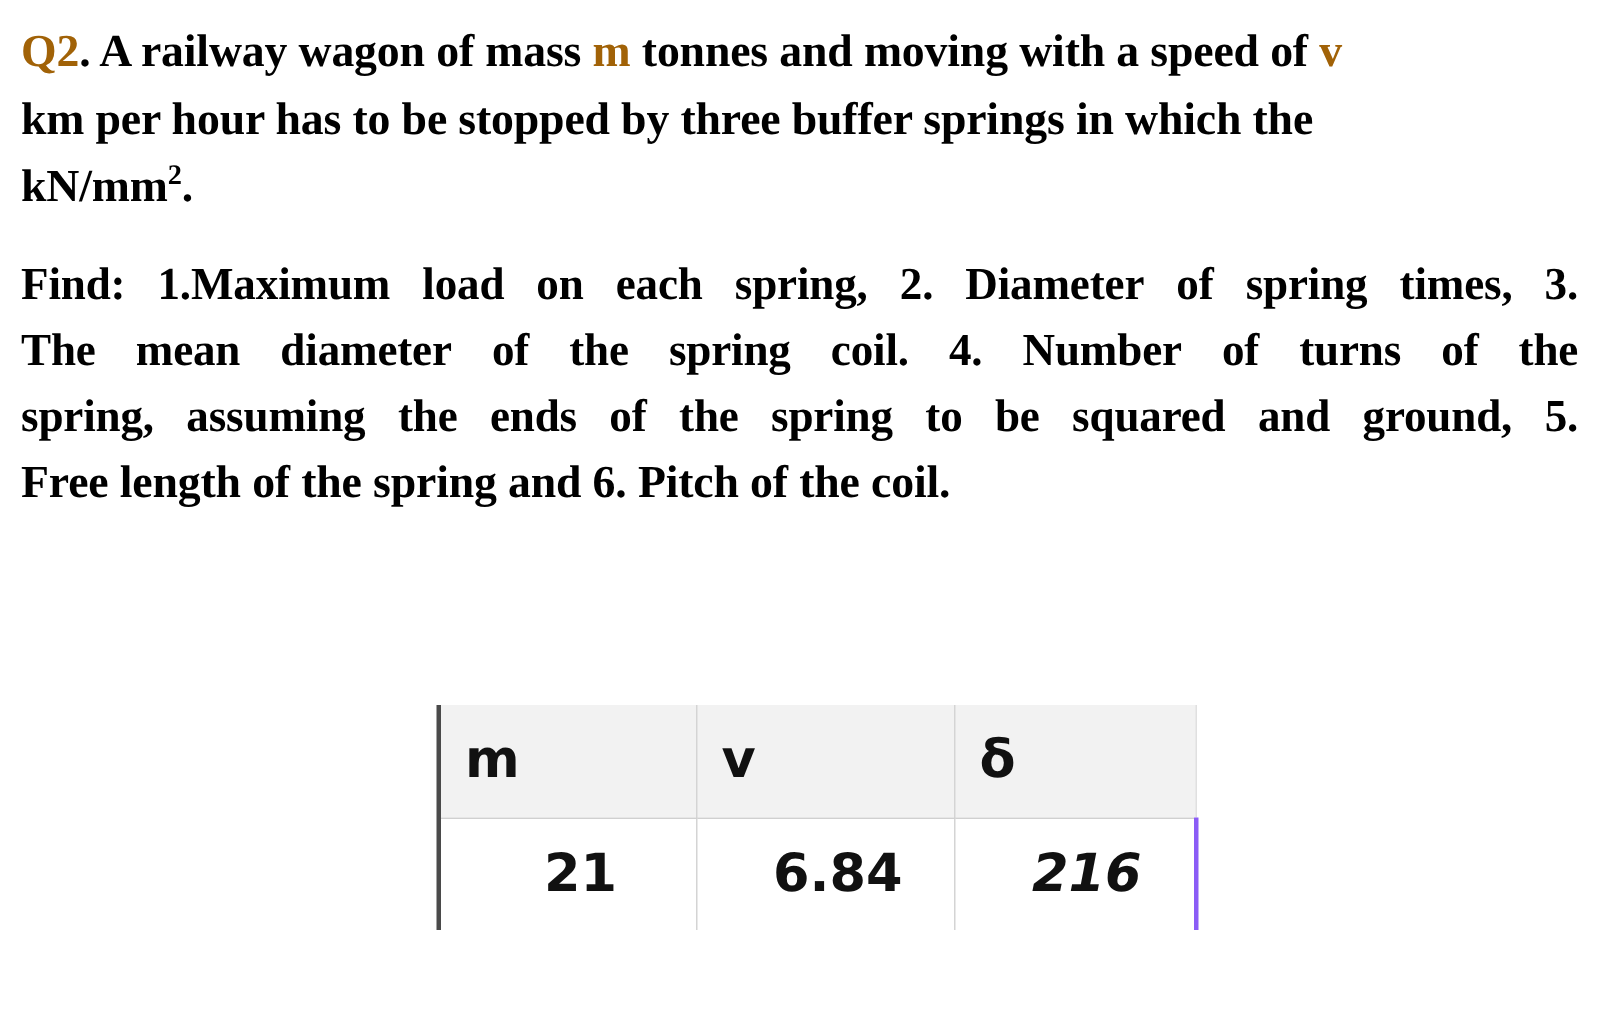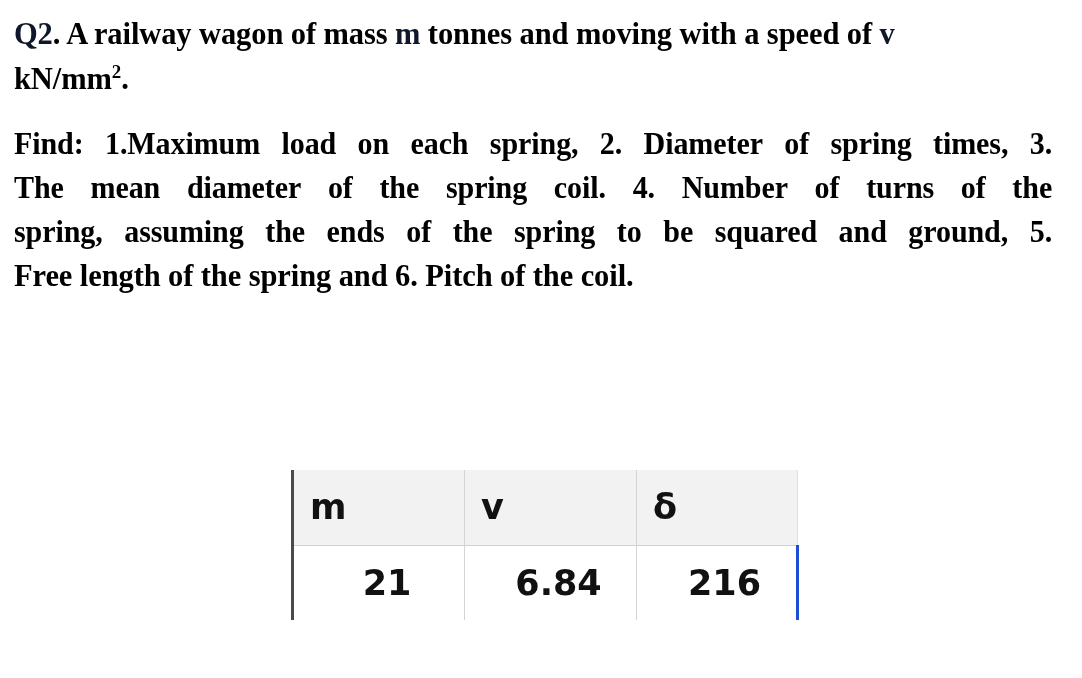--- a/index.html
+++ b/index.html
@@ -41,21 +41,21 @@
   }
 
   
   .qline.justify {
     display: flex;
     justify-content: space-between;
     white-space: nowrap;
   }
   .qline.justify > .w { display: inline-block; }
 
-  .red { color: #0f172a; }
+  .red { color: #a16207; }
 
   .sup {
     font-size: 0.62em;
     vertical-align: super;
     line-height: 0;
   }
 
   .para-two {
     margin-top: 20px;
   }
@@ -107,39 +107,43 @@
     border-left: 3px solid #4a4a4a;
   }
   table.data-table tbody td {
     background: #ffffff;
     text-align: center;
   }
   table.data-table tbody td:first-child {
     border-left: 3px solid #4a4a4a;
   }
   table.data-table tbody td:last-child {
-    border-right: 3px solid #1d4ed8;
+    border-right: 3px solid #8b5cf6;
+    font-style: italic;
   }
   table.data-table thead th:last-child {
     border-right: 1px solid #e0e0e0;
   }
 </style>
 </head>
 <body>
 
 <div class="page">
 
   <div class="question-block">
 
     <div>
 
       <div class="qline">
         <span class="red">Q2</span><span>. A railway wagon of mass </span><span class="red">m</span><span> tonnes and moving with a speed of </span><span class="red">v</span>
       </div>
 
+      <div class="qline">
+        <span>km per hour has to be stopped by three buffer springs in which the</span>
+      </div>
 
 
 
 
       <div class="qline">
         <span>kN/mm</span><span class="sup">2</span><span>.</span>
       </div>
 
     </div>
 

